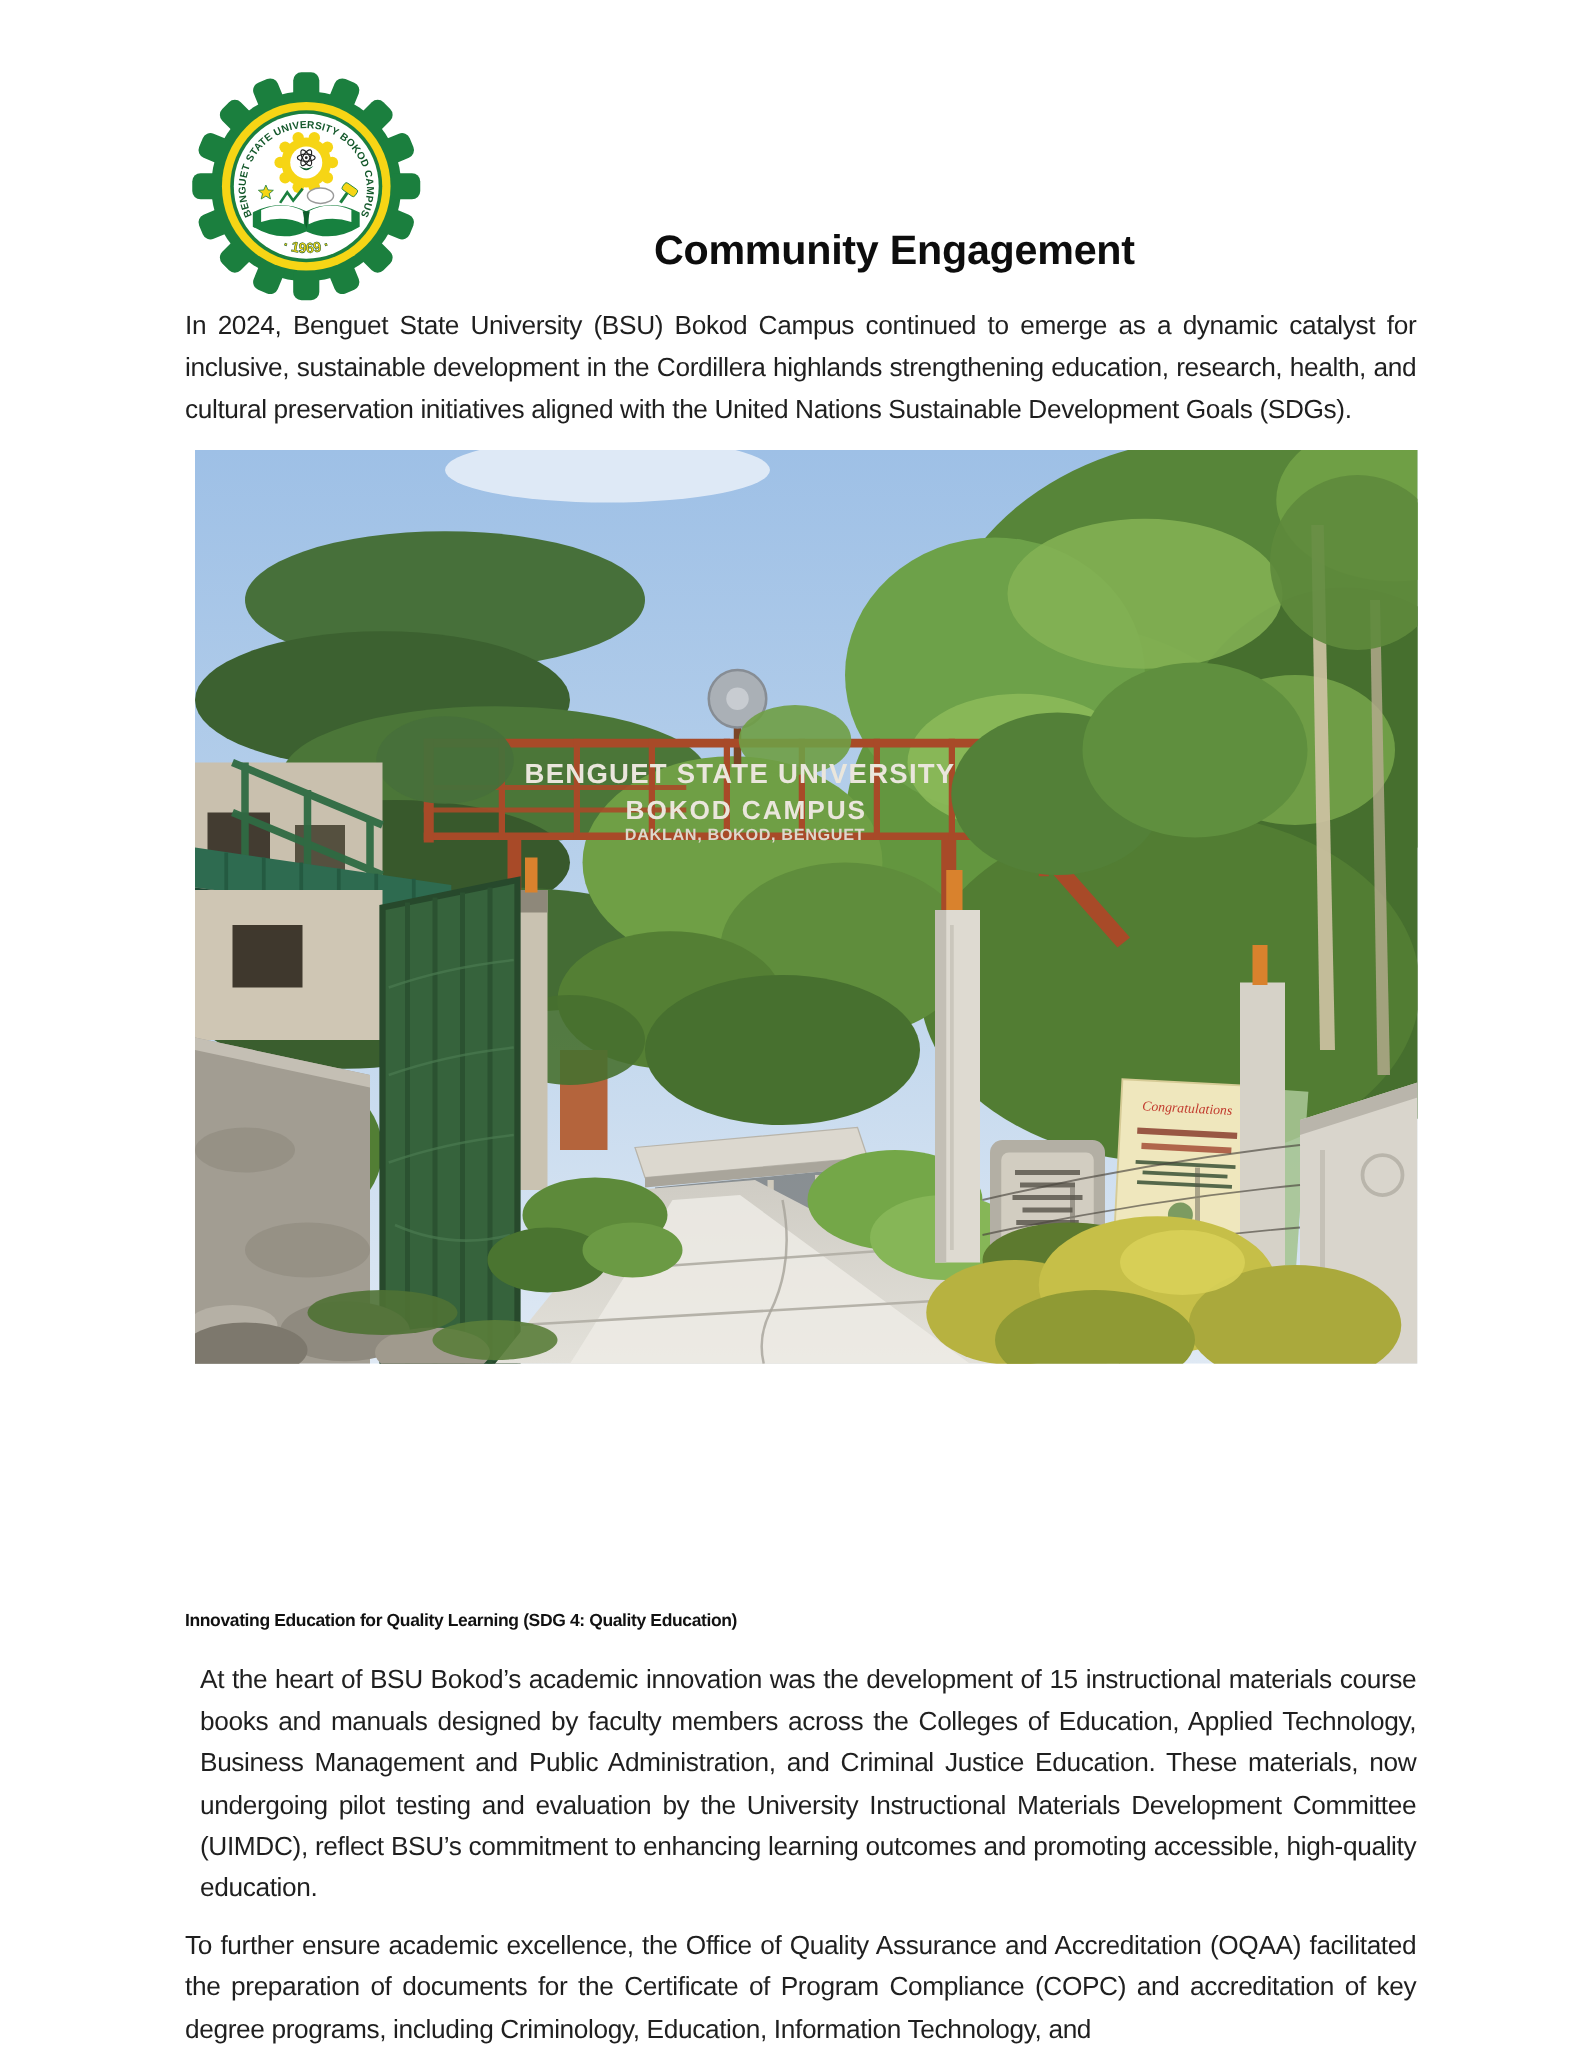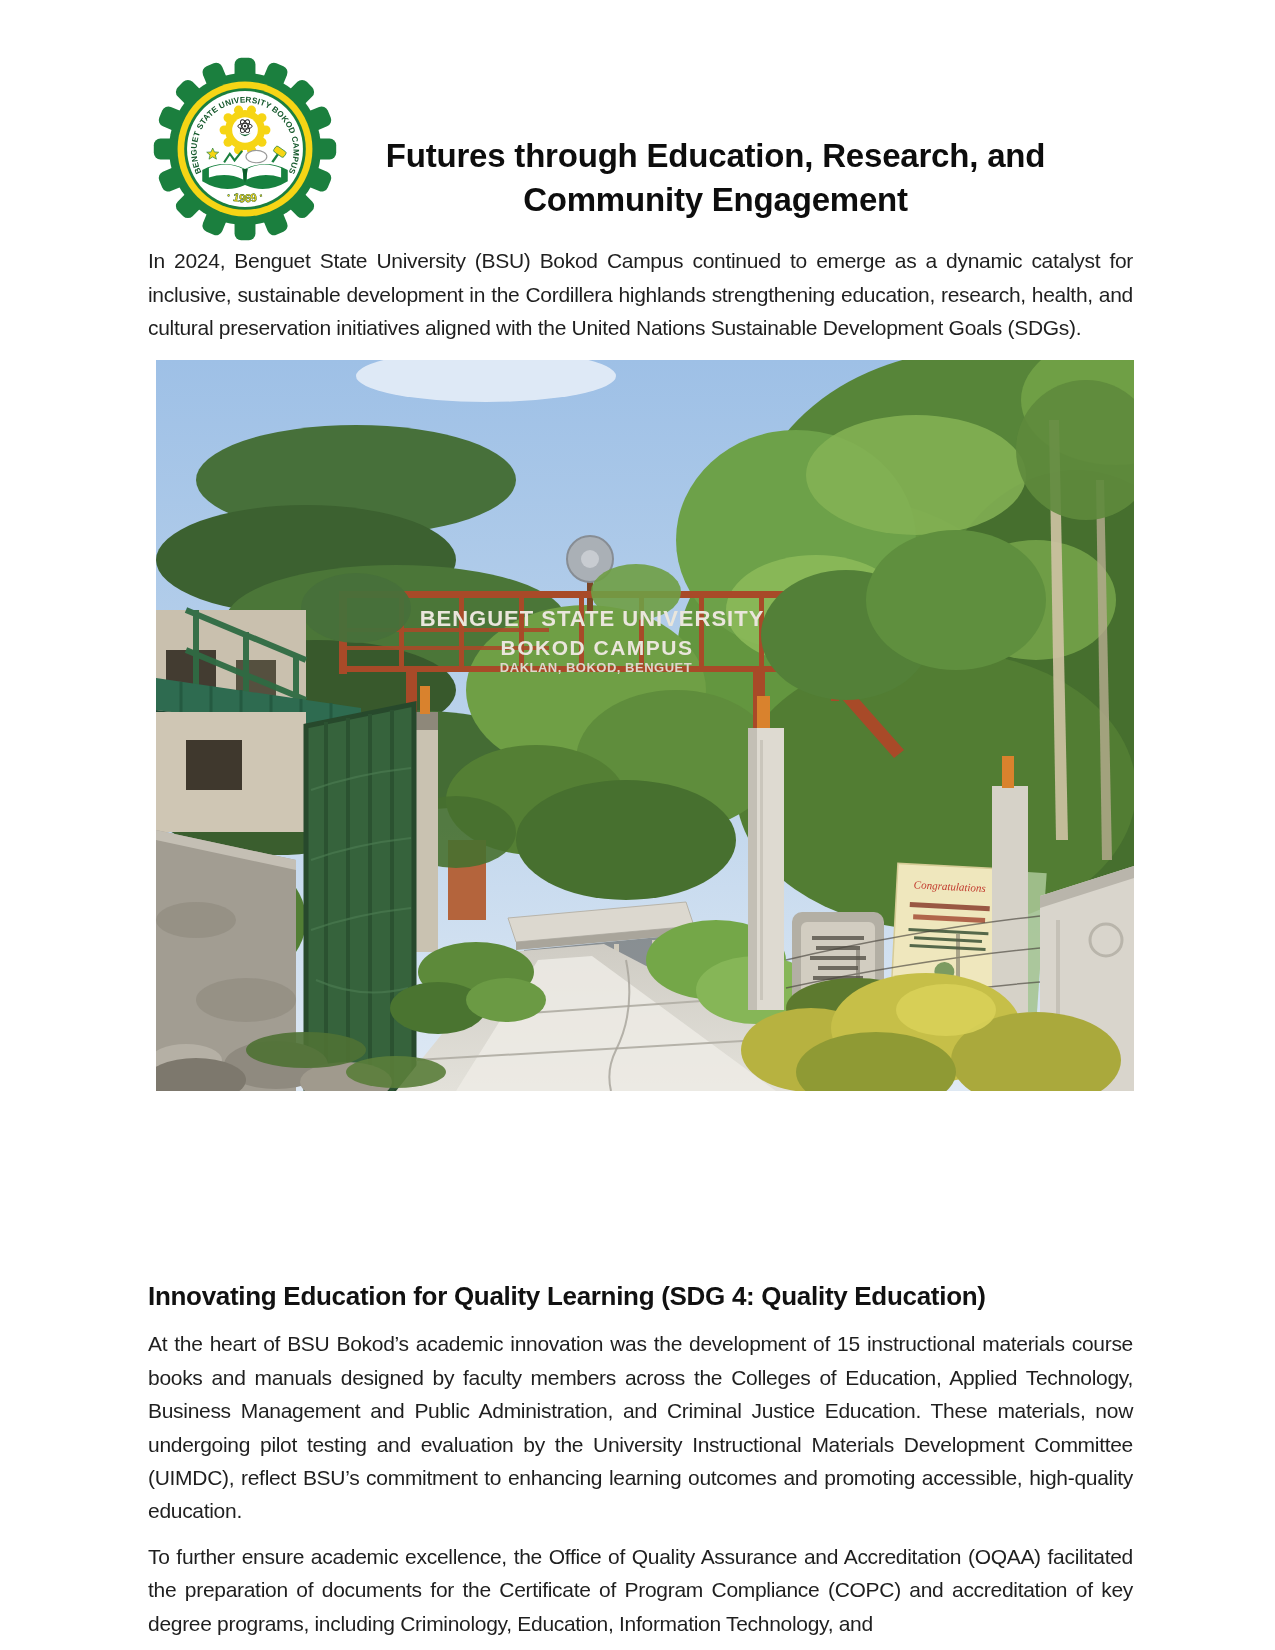--- a/index.html
+++ b/index.html
@@ -17,24 +17,24 @@
     font-weight:bold;font-size:33px;line-height:44px;color:#0d0d0d;
     letter-spacing:-0.2px;
   }
   .body-par{
     font-size:21px;line-height:33.4px;text-align:justify;margin:0;
     letter-spacing:-0.3px;color:#1f1f1f;
   }
   #p1{}
   .figure{margin:16px 0 0 8px;width:978px;height:908px;line-height:0;}
   h2.sdg{
-    font-size:26px;line-height:33px;font-weight:bold;margin:12px 0 0 0;
+    font-size:14px;line-height:33px;font-weight:bold;margin:12px 0 0 0;
     letter-spacing:-0.3px;color:#111111;
   }
-  #p2{margin-top:14px;}
+  #p2{margin-top:14px;margin-left:12px;}
   #p3{margin-top:12px;}
 </style>
 </head>
 <body>
 
 <div class="page">
   <div class="content">
 
     <header class="masthead">
       <div class="seal-box">
@@ -109,21 +109,21 @@
           <g>
             <path d="M55,122 Q78,110 100,121 Q122,110 145,122 L145,134 Q122,148 100,138 Q78,148 55,134 Z" fill="#17813f"></path>
             <path d="M62,120 Q81,112 98,121 L98,132 Q81,124 62,130 Z" fill="#ffffff"></path>
             <path d="M138,120 Q119,112 102,121 L102,132 Q119,124 138,130 Z" fill="#ffffff"></path>
             <path d="M97,121 L103,121 L100,136 Z" fill="#0e5e2c"></path>
           </g>
         </svg>
       </div>
       <h1 class="title-wrap">
         <br>
-        <span>Futures through Education, Research, and</span><br>
+        <br>
         <span>Community Engagement</span>
       </h1>
     </header>
 
     <p id="p1" class="body-par">In 2024, Benguet State University (BSU) Bokod Campus continued to emerge as a dynamic catalyst for inclusive, sustainable development in the Cordillera highlands strengthening education, research, health, and cultural preservation initiatives aligned with the United Nations Sustainable Development Goals (SDGs).</p>
 
     <figure class="figure">
       <svg viewBox="0 0 978 731" width="978" height="731">
         <defs>
           <linearGradient id="skyG" x1="0" y1="0" x2="0" y2="1">

